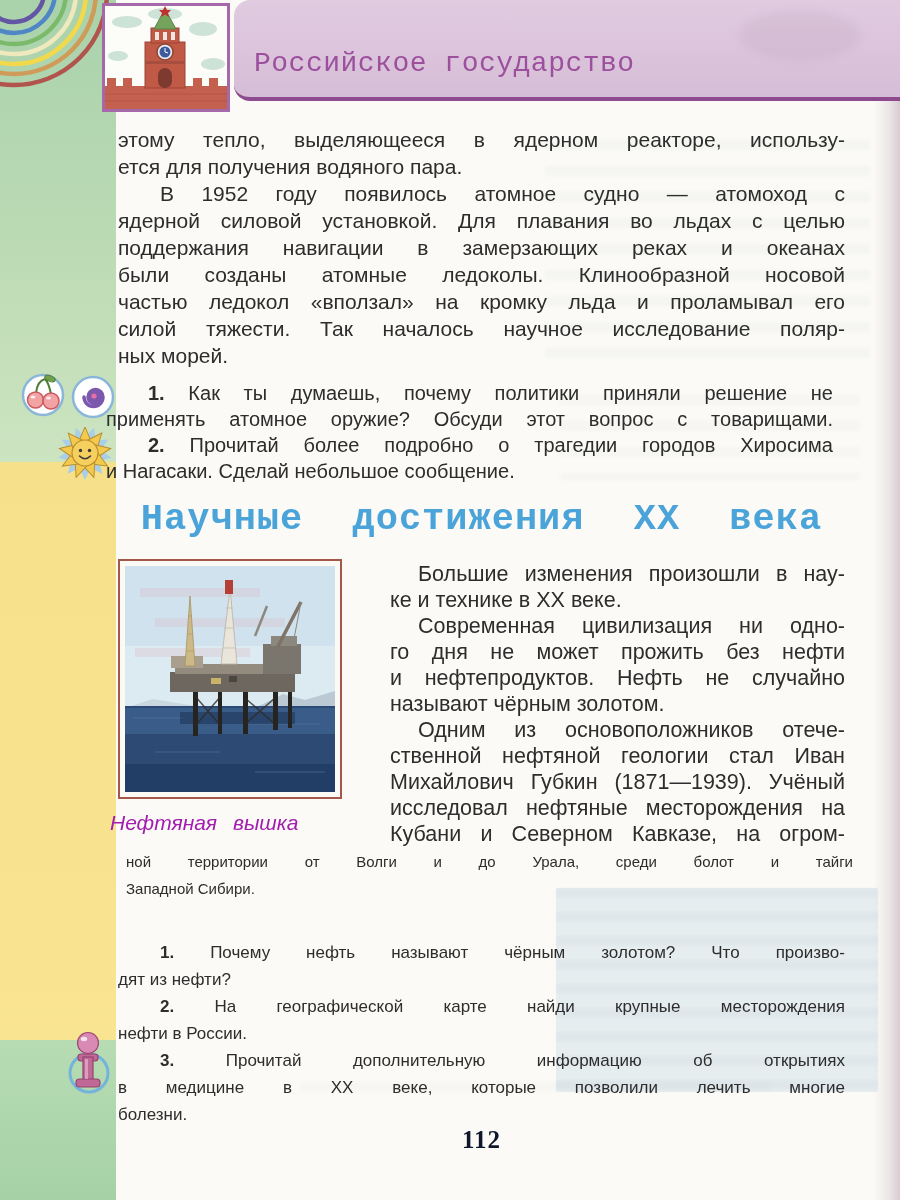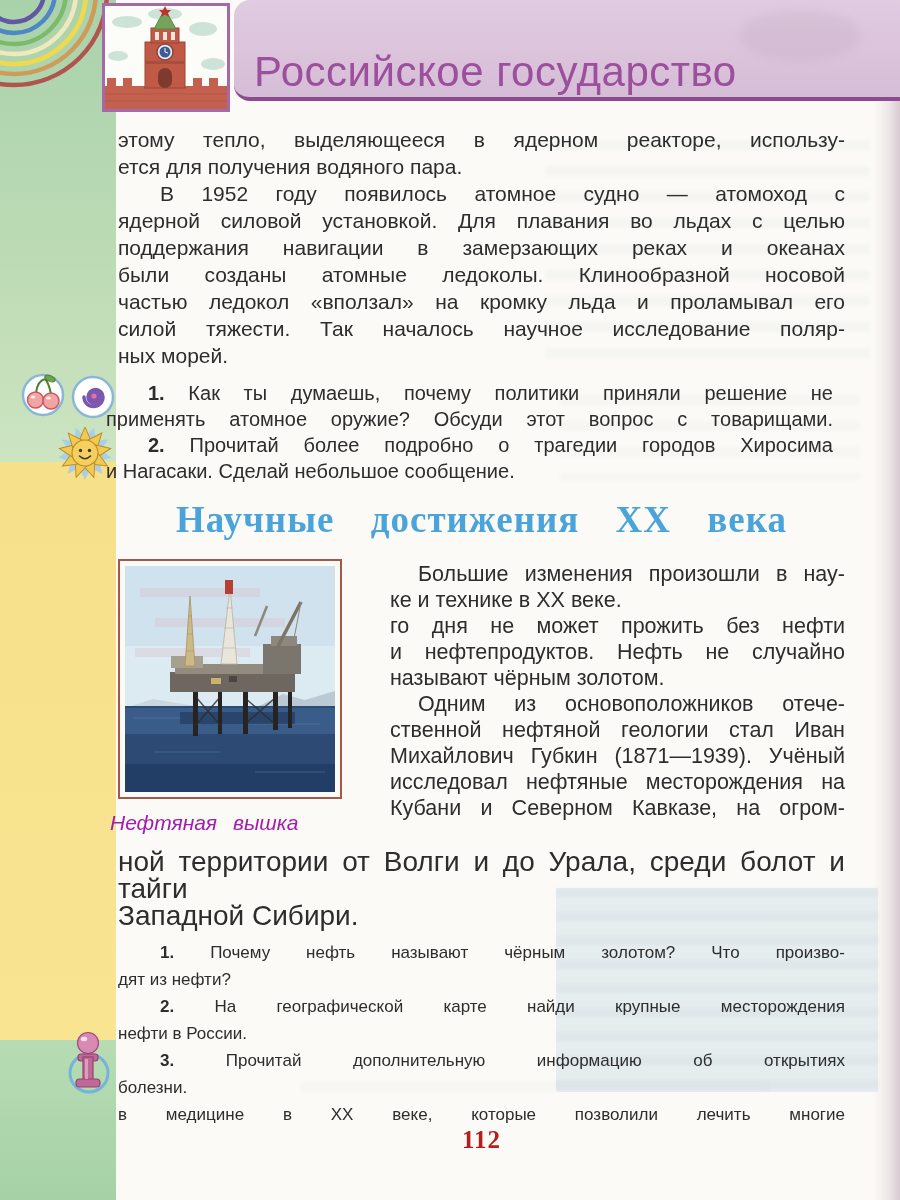--- a/index.html
+++ b/index.html
@@ -16,58 +16,58 @@
 
   
   .page-edge{position:absolute;left:874px;top:101px;width:26px;height:1099px;
     background:linear-gradient(90deg,rgba(219,208,214,0) 0%,rgba(219,208,214,.45) 55%,#d8cbd2 100%);}
 
   
   .banner{position:absolute;left:234px;top:0;width:666px;height:101px;
     background:linear-gradient(180deg,#e0cbe1,#d6bdd7);
     border-bottom:4px solid #8d4a8e;border-radius:16px 0 0 16px;box-sizing:border-box;}
   .banner-title{position:absolute;left:20px;top:48px;
-    font-family:Liberation Sans, sans-serif;font-size:42px;color:#9c4f9c;letter-spacing:.5px;}
+    font-family:Liberation Mono, monospace;font-size:28px;color:#9c4f9c;letter-spacing:.5px;}
   .banner-blob{position:absolute;right:40px;top:10px;width:120px;height:50px;border-radius:50%;
     background:rgba(90,60,90,.06);filter:blur(4px);}
 
   .kremlin{position:absolute;left:102px;top:3px;width:128px;height:109px;box-sizing:border-box;
     border:3px solid #a569aa;background:#fcfcf8;}
 
   
   .tb{position:absolute;}
   .line{min-height:1em;}
   .jl{text-align:justify;text-align-last:justify;}
   .ind{padding-left:42px;}
   b.qnum{font-weight:bold;}
 
   #intro{left:118px;top:126px;width:727px;font-size:21px;line-height:27px;}
   #qa{left:106px;top:380px;width:727px;font-size:20px;line-height:26px;}
   #heading{left:118px;top:498px;width:727px;text-align:center;
-    font-family:Liberation Serif, serif;font-weight:bold;font-size:37px;color:#4ba4d9;
+    font-family:Liberation Mono, monospace;font-weight:bold;font-size:37px;color:#4ba4d9;
     word-spacing:26px;letter-spacing:1px;}
   #colright{left:390px;top:561px;width:455px;font-size:21.5px;line-height:26px;}
   #colright .ind{padding-left:28px;}
-  #cont{left:118px;top:848px;width:727px;font-size:28px;line-height:27px;}
+  #cont{left:126px;top:848px;width:727px;font-size:15px;line-height:27px;}
   #qb{left:118px;top:939px;width:727px;font-size:17px;line-height:27px;}
 
   .figure{position:absolute;left:118px;top:559px;width:224px;height:240px;box-sizing:border-box;
     border:2px solid #a3584a;background:#fbfaf5;padding:5px;}
   .figure svg{display:block;}
   .caption{position:absolute;left:110px;top:811px;width:240px;text-align:left;
     font-style:italic;font-size:21px;word-spacing:10px;color:#a21caf;}
 
   .icon{position:absolute;}
   #icon-cherries{left:20px;top:371px;}
   #icon-spiral{left:70px;top:374px;}
   #icon-sun{left:56px;top:424px;}
   #icon-info{left:62px;top:1026px;}
 
   .pagenum{position:absolute;left:118px;top:1126px;width:727px;text-align:center;
-    font-family:"Liberation Serif",serif;font-weight:bold;font-size:25px;color:#b91c1c;letter-spacing:1px;}
+    font-family:"Liberation Serif",serif;font-weight:bold;font-size:25px;color:#0f172a;letter-spacing:1px;}
 
   
   .ghost-lines{position:absolute;background:repeating-linear-gradient(180deg,
       rgba(140,152,162,.10) 0 10px,rgba(140,152,162,0) 10px 26px);filter:blur(1.5px);}
   .ghost-photo{position:absolute;left:556px;top:888px;width:322px;height:204px;
       background:rgba(203,222,231,.45);border-radius:2px;}
   .ghost-photo .inner{position:absolute;inset:0;background:repeating-linear-gradient(180deg,
       rgba(150,170,185,.08) 0 9px,rgba(150,170,185,0) 9px 24px);filter:blur(1px);}
 </style>
 </head>
@@ -312,42 +312,43 @@
       <line x1="150" y1="86" x2="176" y2="36" stroke="#7d7467" stroke-width="3.5"></line>
       <line x1="176" y1="36" x2="168" y2="78" stroke="#8d887e" stroke-width="1"></line>
       <line x1="130" y1="70" x2="142" y2="40" stroke="#8d887e" stroke-width="2.5"></line>
     </svg>
   </div>
   <div class="caption">Нефтяная вышка</div>
 
   <div class="tb" id="colright">
       <div class="line jl ind">Большие изменения произошли в нау-</div>
       <div class="line">ке и технике в XX веке.</div>
+      <div class="line jl ind">Современная цивилизация ни одно-</div>
       <div class="line jl">го дня не может прожить без нефти</div>
       <div class="line jl">и нефтепродуктов. Нефть не случайно</div>
       <div class="line">называют чёрным золотом.</div>
       <div class="line jl ind">Одним из основоположников отече-</div>
       <div class="line jl">ственной нефтяной геологии стал Иван</div>
       <div class="line jl">Михайлович Губкин (1871—1939). Учёный</div>
       <div class="line jl">исследовал нефтяные месторождения на</div>
       <div class="line jl">Кубани и Северном Кавказе, на огром-</div>
     </div>
   <div class="tb" id="cont">
       <div class="line jl">ной территории от Волги и до Урала, среди болот и тайги</div>
       <div class="line">Западной Сибири.</div>
     </div>
 
   <div class="tb" id="qb">
       <div class="line jl ind"><b class="qnum">1.</b>&nbsp;Почему нефть называют чёрным золотом? Что произво-</div>
       <div class="line">дят из нефти?</div>
       <div class="line jl ind"><b class="qnum">2.</b>&nbsp;На географической карте найди крупные месторождения</div>
       <div class="line">нефти в России.</div>
       <div class="line jl ind"><b class="qnum">3.</b>&nbsp;Прочитай дополнительную информацию об открытиях</div>
+      <div class="line jl">в медицине в XX веке, которые позволили лечить многие</div>
       <div class="line">болезни.</div>
-      <div class="line jl">в медицине в XX веке, которые позволили лечить многие</div>
     </div>
 
   <svg class="icon" id="icon-info" width="54" height="72" viewBox="0 0 54 72">
     <circle cx="27" cy="47" r="19" fill="none" stroke="#74b4dc" stroke-width="3"></circle>
     <circle cx="26" cy="17" r="10.5" fill="#d88ab4" stroke="#a04878" stroke-width="1.2"></circle>
     <ellipse cx="22" cy="13" rx="3.2" ry="2.2" fill="#ffffff" opacity=".75"></ellipse>
     <g fill="#c06898" stroke="#93446e" stroke-width="1.2">
       <rect x="16" y="28" width="20" height="7" rx="3"></rect>
       <rect x="21" y="31" width="10" height="24"></rect>
       <rect x="14" y="53" width="24" height="8" rx="3.5"></rect>

